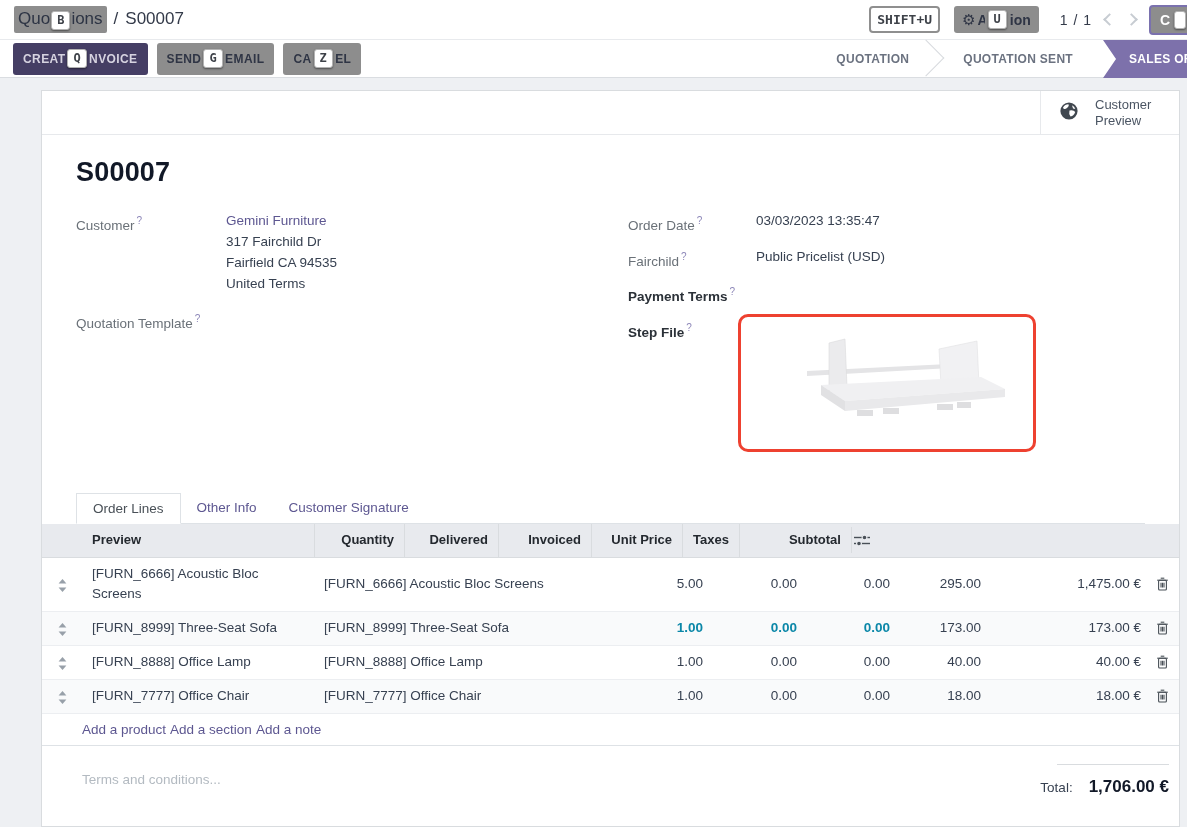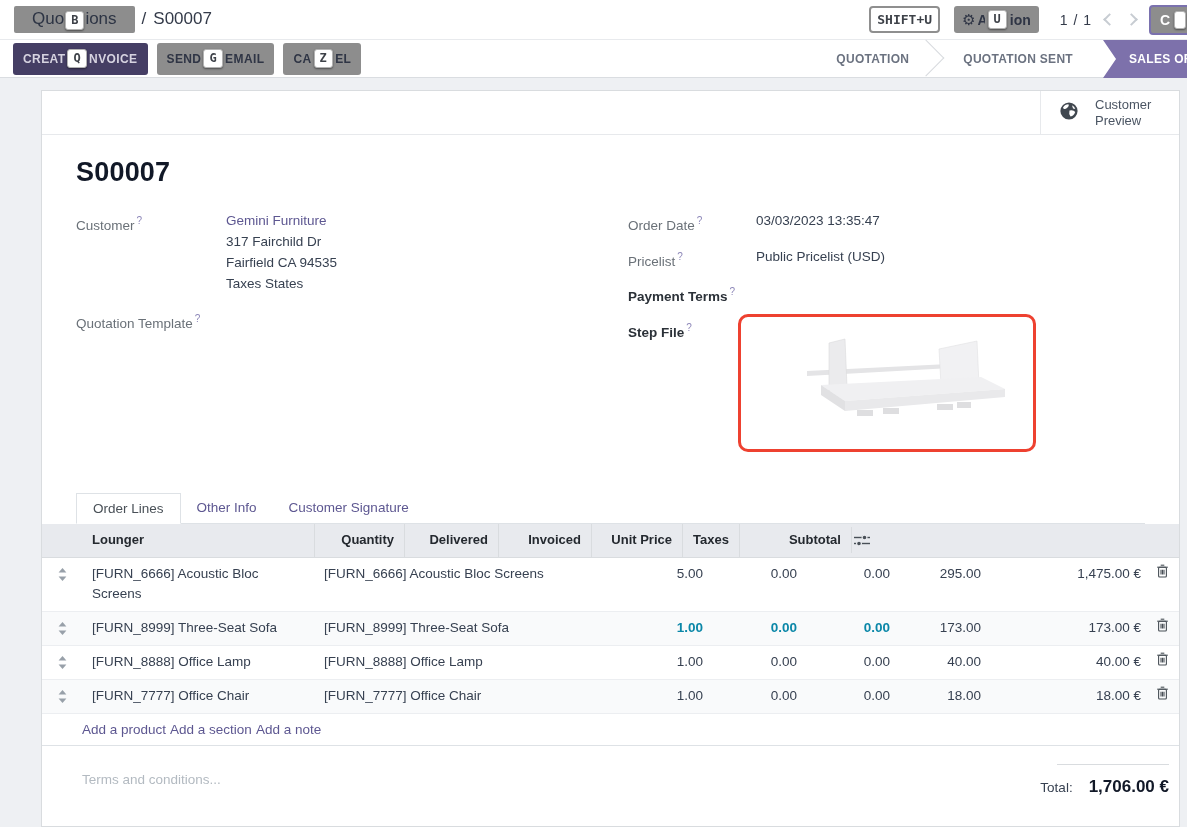--- a/index.html
+++ b/index.html
@@ -2,21 +2,21 @@
 <html style="--overlay_gray: #8d8d8d; --primary_button: #453e64; --status_active: #7d71ab; --link: #5d5791; --highlight_teal: #0b87a8; --stepfile_border: #ee4130;"><head>
 <meta charset="utf-8">
 <style>
 *{box-sizing:border-box;margin:0;padding:0}
 html,body{width:1187px;height:827px}
 body{font-family:"Liberation Sans",sans-serif;background:#eef0f3;overflow:hidden;position:relative;color:#374151}
 
 .navbar{height:40px;background:#fff;display:flex;align-items:center;justify-content:space-between;padding:0 10px 0 14px;border-bottom:1px solid #e8eaed}
 .breadcrumb{font-size:17px;color:#333a49;display:flex;align-items:center;gap:7px}
 .hl{background:var(--overlay_gray);border-radius:2px}
-.bc-section{padding:3px 18px;color:#2d3444}
+.bc-section{padding:3px 4px;color:#2d3444}
 .kbd{display:inline-block;background:#fff;border:1px solid #b3b3b3;border-radius:3px;box-shadow:0 1px 2px rgba(0,0,0,.45);font-family:"DejaVu Sans Mono",monospace;font-size:12px;font-weight:700;color:#3e4249;line-height:17px;padding:0 5px;vertical-align:middle;margin:0 1px}
 .nav-right{display:flex;align-items:center;gap:13px}
 .kbd-big{padding:2px 6px;font-size:13px;border:2px solid #8f8f8f;box-shadow:none;border-radius:4px;line-height:19px}
 .action-menu{display:flex;align-items:center;gap:2px;padding:4px 8px;border-radius:3px;color:#2f3545;font-size:14px;font-weight:700}
 .gear{font-size:15px;line-height:1;color:#2f3545;font-weight:400}
 .clip{display:inline-block;width:7px;overflow:hidden;white-space:nowrap}
 .pager{font-size:14px;color:#333a49;letter-spacing:1px;margin-left:8px}
 .pg{width:9px;height:9px;border-top:2px solid #c7ccd2;border-left:2px solid #c7ccd2;display:inline-block}
 .pg.prev{transform:rotate(-45deg)}
 .pg.next{transform:rotate(135deg)}
@@ -53,21 +53,21 @@
 .addr div{color:#374151}
 .qt-row{margin-top:14px}
 .stepfile-box{width:298px;height:138px;border:3px solid var(--stepfile_border);border-radius:10px;margin-left:-18px;margin-top:-3px;display:flex;align-items:center;justify-content:center;background:#fff}
 .stepfile-box svg{margin-left:34px;margin-top:-8px}
 
 .tabs{display:flex;border-bottom:1px solid #dee2e6;margin-top:31px}
 .tab{font-size:13.5px;padding:7px 16px;color:var(--link);cursor:default}
 .tab.active{color:#495057;background:#fff;border:1px solid #dee2e6;border-bottom:1px solid #fff;margin-bottom:-1px}
 
 .table{margin-left:-34px;width:1139px;font-size:13.5px}
-.tr{display:flex;border-bottom:1px solid #eceef1;align-items:flex-start;background:#fff}
+.tr{display:flex;border-bottom:1px solid #eceef1;align-items:center;background:#fff}
 .tr.head{background:#e8eaee;border-bottom:1px solid #d9dcdf;font-weight:700;color:#24292f;font-size:13px;align-items:center}
 .tr.stripe{background:#f9fafb}
 .td,.th{padding:6.5px 10px;line-height:20px}
 .col-handle{flex:0 0 40px;display:flex;justify-content:center;padding-top:10px}
 .col-product{flex:0 0 232px}
 .col-desc{flex:0 0 309px}
 .col-num{text-align:right}
 .col-qty{flex:0 0 90px}
 .col-del{flex:0 0 94px}
 .col-inv{flex:0 0 93px}
@@ -161,36 +161,36 @@
 
     <div class="fields">
       <div class="col1">
         <div class="frow">
           <div class="flabel"><span>Customer</span><span class="q">?</span></div>
           <div>
             <a class="link" href="#">Gemini Furniture</a>
             <div class="addr">
                 <div>317 Fairchild Dr</div>
                 <div>Fairfield CA 94535</div>
-                <div>Taxes States</div>
+                <div>United Terms</div>
               </div>
           </div>
         </div>
         <div class="frow qt-row">
           <div class="flabel"><span>Quotation Template</span><span class="q">?</span></div>
           <div></div>
         </div>
       </div>
       <div class="col2">
         <div class="frow">
           <div class="flabel"><span>Order Date</span><span class="q">?</span></div>
           <div>03/03/2023 13:35:47</div>
         </div>
         <div class="frow">
-          <div class="flabel"><span>Pricelist</span><span class="q">?</span></div>
+          <div class="flabel"><span>Fairchild</span><span class="q">?</span></div>
           <div>Public Pricelist (USD)</div>
         </div>
         <div class="frow">
           <div class="flabel bold"><span>Payment Terms</span><span class="q">?</span></div>
           <div></div>
         </div>
         <div class="frow">
           <div class="flabel bold"><span>Step File</span><span class="q">?</span></div>
           <div class="stepfile-box">
             <svg width="210" height="92" viewBox="0 0 210 92">
@@ -212,21 +212,21 @@
 
     <div class="tabs">
         <div class="tab active">Order Lines</div>
         <div class="tab">Other Info</div>
         <div class="tab">Customer Signature</div>
       </div>
 
     <div class="table">
       <div class="tr head">
         <div class="th col-handle"></div>
-        <div class="th col-product">Lounger</div>
+        <div class="th col-product">Preview</div>
         <div class="th col-num col-qty">Quantity</div>
         <div class="th col-num col-del">Delivered</div>
         <div class="th col-num col-inv">Invoiced</div>
         <div class="th col-num col-unit">Unit Price</div>
         <div class="th col-tax">Taxes</div>
         <div class="th col-num col-sub">Subtotal</div>
         <div class="th col-act">
             <svg width="16" height="13" viewBox="0 0 16 13">
               <line x1="0" y1="3.5" x2="16" y2="3.5" stroke="#495057" stroke-width="1.4"></line>
               <line x1="0" y1="9.5" x2="16" y2="9.5" stroke="#495057" stroke-width="1.4"></line>

